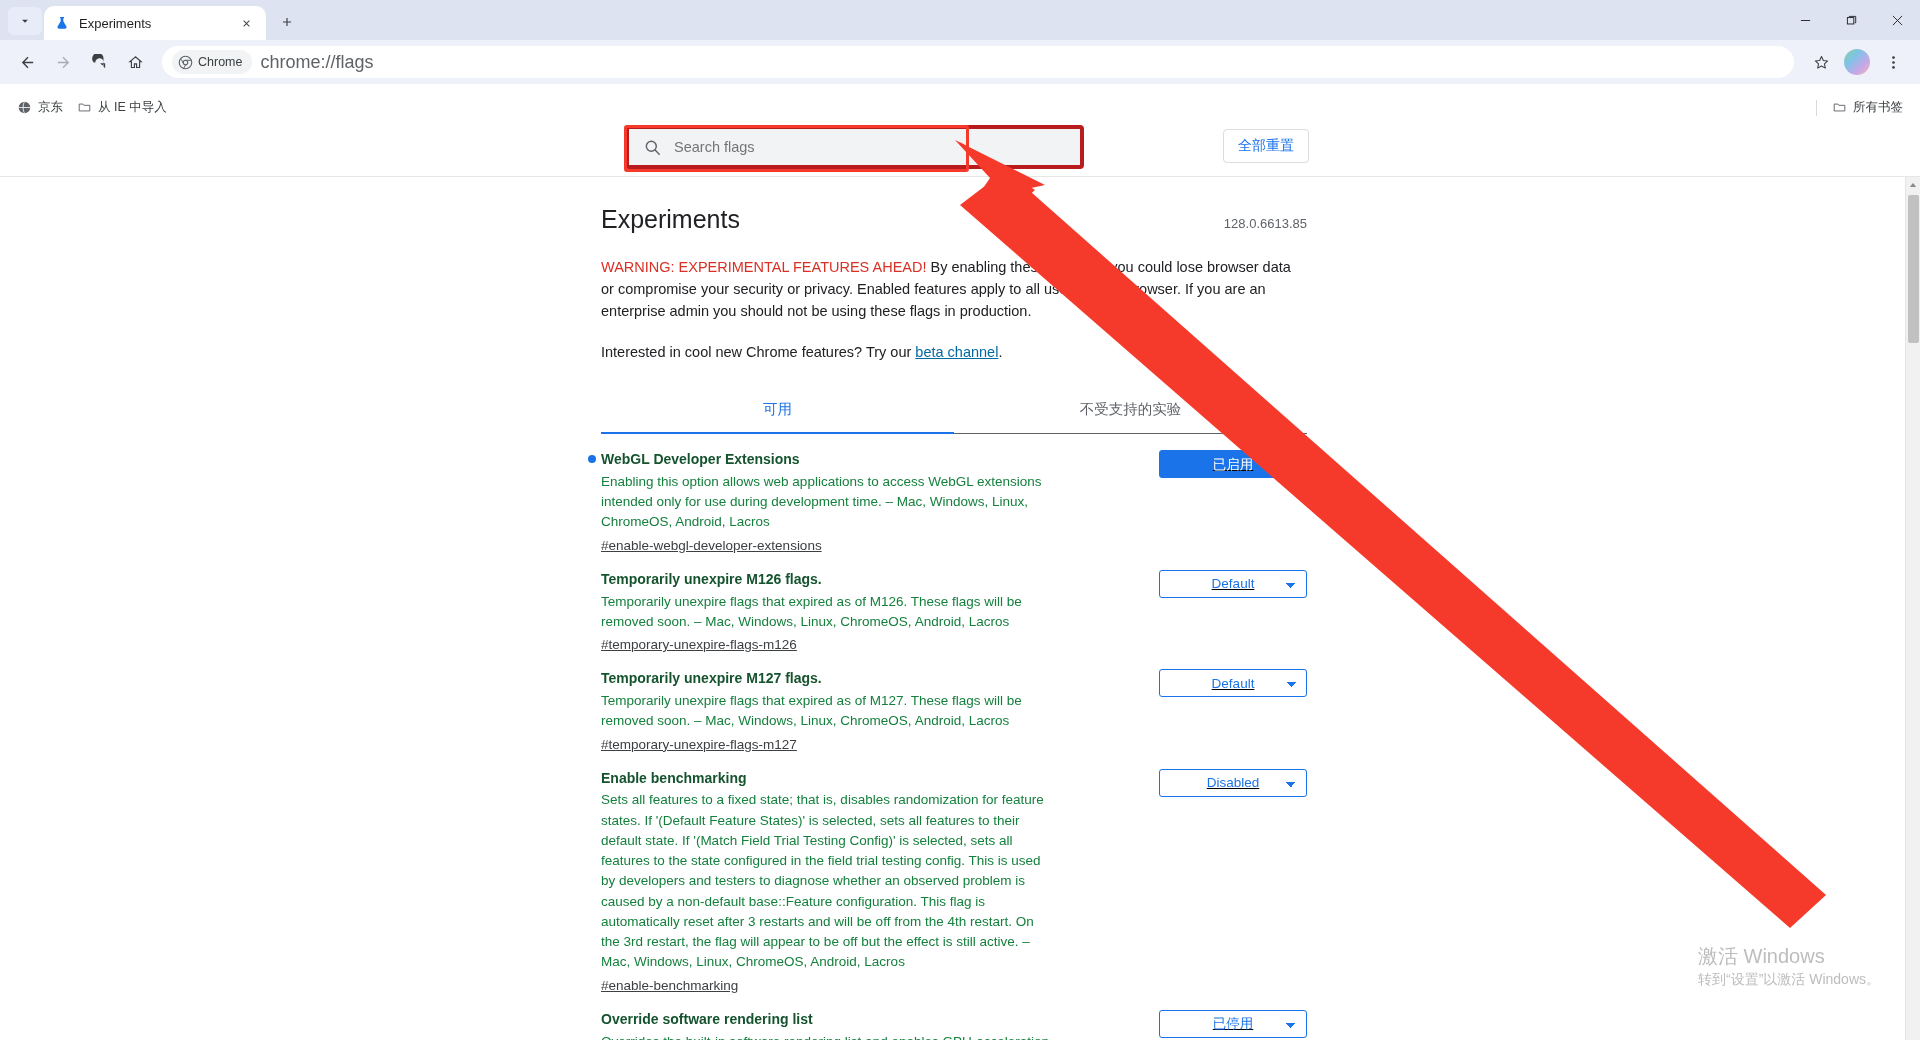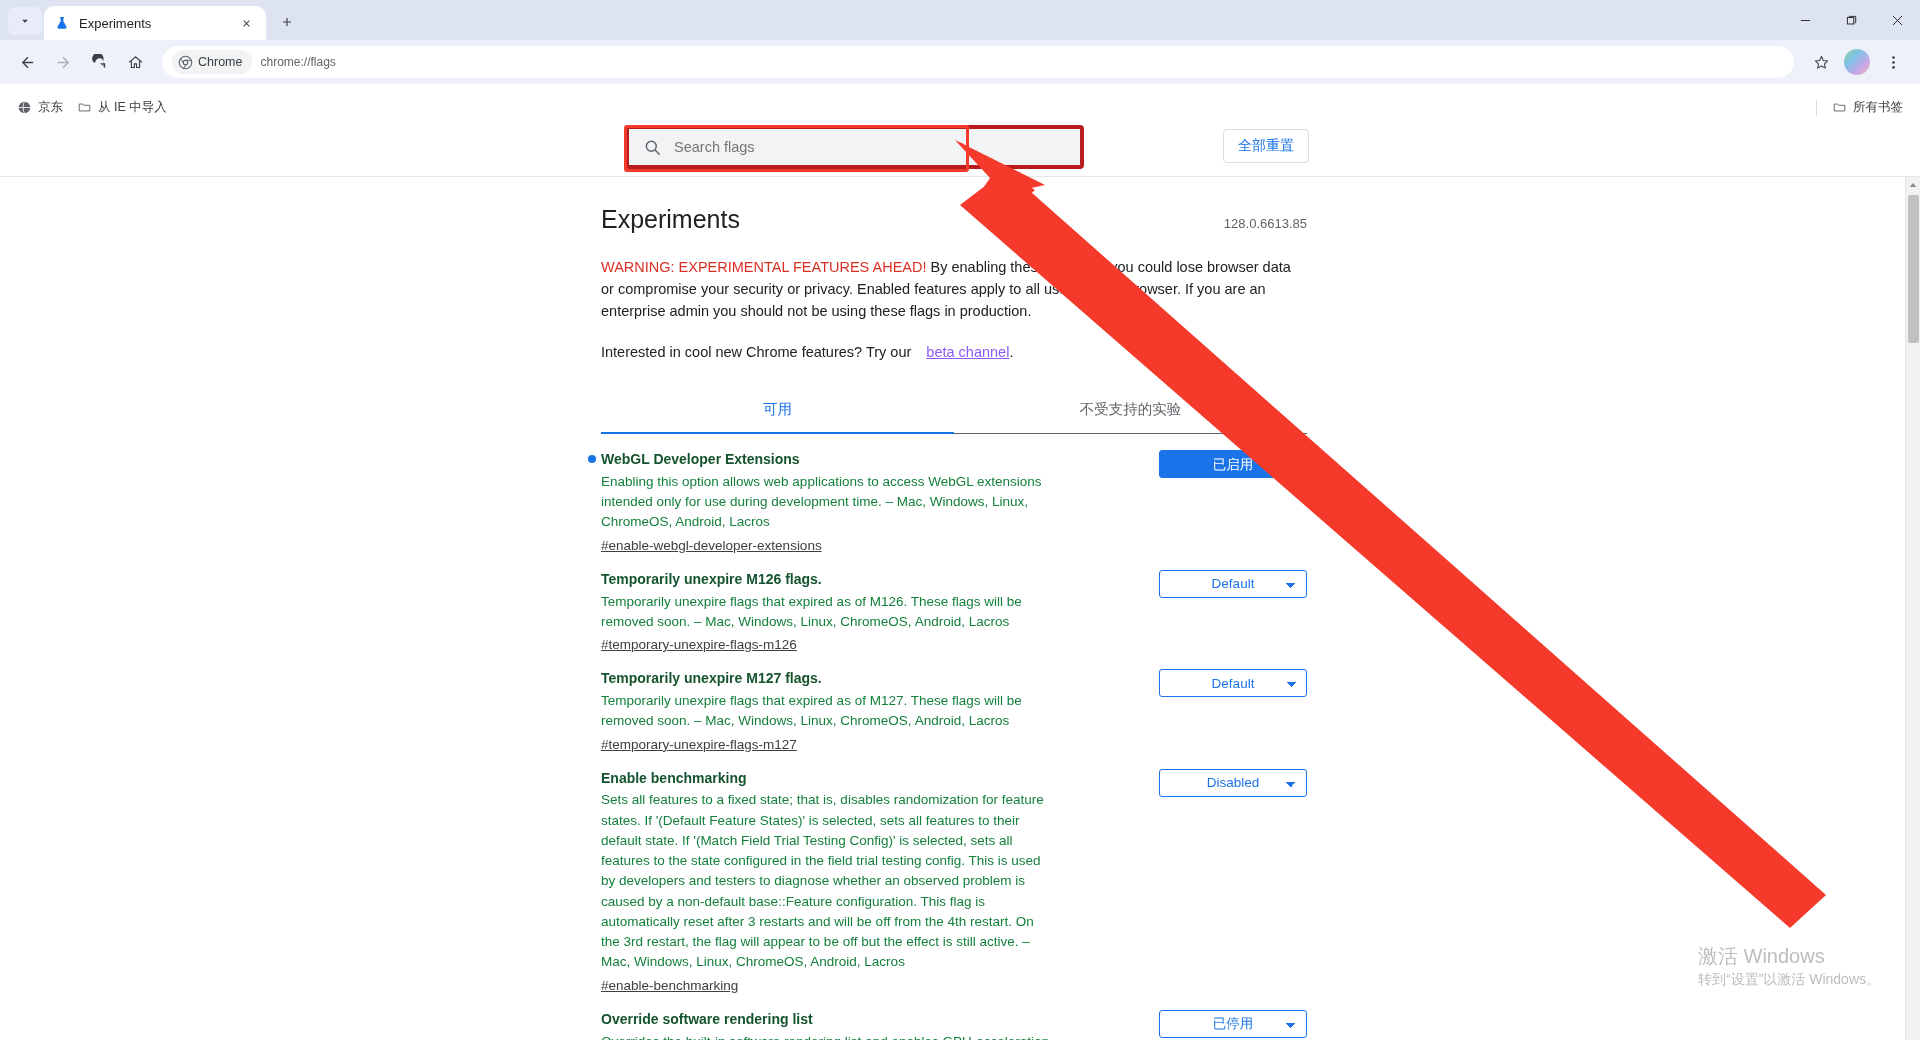--- a/index.html
+++ b/index.html
@@ -87,21 +87,21 @@
     cursor: text;
   }
   .chip {
     display: flex; align-items: center; gap: 5px;
     background: #f1f3f4; border-radius: 13px;
     height: 24px; padding: 0 10px 0 6px;
     flex: 0 0 auto;
   }
   .chip svg { width: 15px; height: 15px; }
   .chip-label { font-size: 12.5px; color: #3c4043; }
-  .omni-url { font-size: 12px; color: #5f6368; flex: 1 1 auto; }
+  .omni-url { font-size: 18px; color: #5f6368; flex: 1 1 auto; }
 
   .tb-icon {
     width: 34px; height: 34px; border-radius: 50%;
     display: flex; align-items: center; justify-content: center;
     cursor: pointer; flex: 0 0 34px;
   }
   .tb-icon svg { width: 17px; height: 17px; }
   .avatar {
     width: 26px; height: 26px; border-radius: 50%;
     background: linear-gradient(135deg,#8ed1a0 0%,#7fc2e8 35%,#c9a7e6 70%,#f3b9b0 100%);
@@ -182,21 +182,21 @@
   .page-title { font-size: 25px; font-weight: 400; color: #202124; }
   .version { font-size: 13px; color: #5f6368; }
 
   .warning {
     margin-top: 22px; font-size: 14.5px; line-height: 1.52;
     color: #202124;
   }
   .warning .red { color: #d93025; }
 
   .beta-line { margin-top: 22px; font-size: 14.5px; color: #202124; }
-  .beta-line a { color: #8b5cf6; margin-left: 11px; }
+  .beta-line a { color: #0369a1; }
 
   .tabs {
     margin-top: 28px;
     display: flex; border-bottom: 1px solid #5f6368;
   }
   .ftab {
     flex: 1 1 0; text-align: center;
     padding: 12px 0 14px; font-size: 14.5px;
     color: #5f6368; cursor: pointer;
     position: relative;
@@ -226,21 +226,21 @@
     font-size: 13.5px; color: #15803d; line-height: 1.5;
     margin-top: 3px;
   }
   .flag-anchor {
     font-size: 13.5px; color: #3c4043;
     text-decoration: underline; margin-top: 5px;
     display: inline-block; cursor: pointer;
   }
   .flag-select-wrap {
     margin-left: auto; width: 148px; flex: 0 0 148px;
-    display: flex; align-items: center;
+    display: flex; align-items: center; text-decoration: underline;
   }
   select.flag-select {
     width: 148px; height: 28px;
     border: 1px solid #1a73e8; border-radius: 3px;
     background: #ffffff; color: #1a73e8;
     font-family: "Liberation Sans", sans-serif;
     font-size: 13.5px; text-align: center;
     padding: 0 6px; cursor: pointer;
     -webkit-appearance: none; appearance: none;
     background-image:

